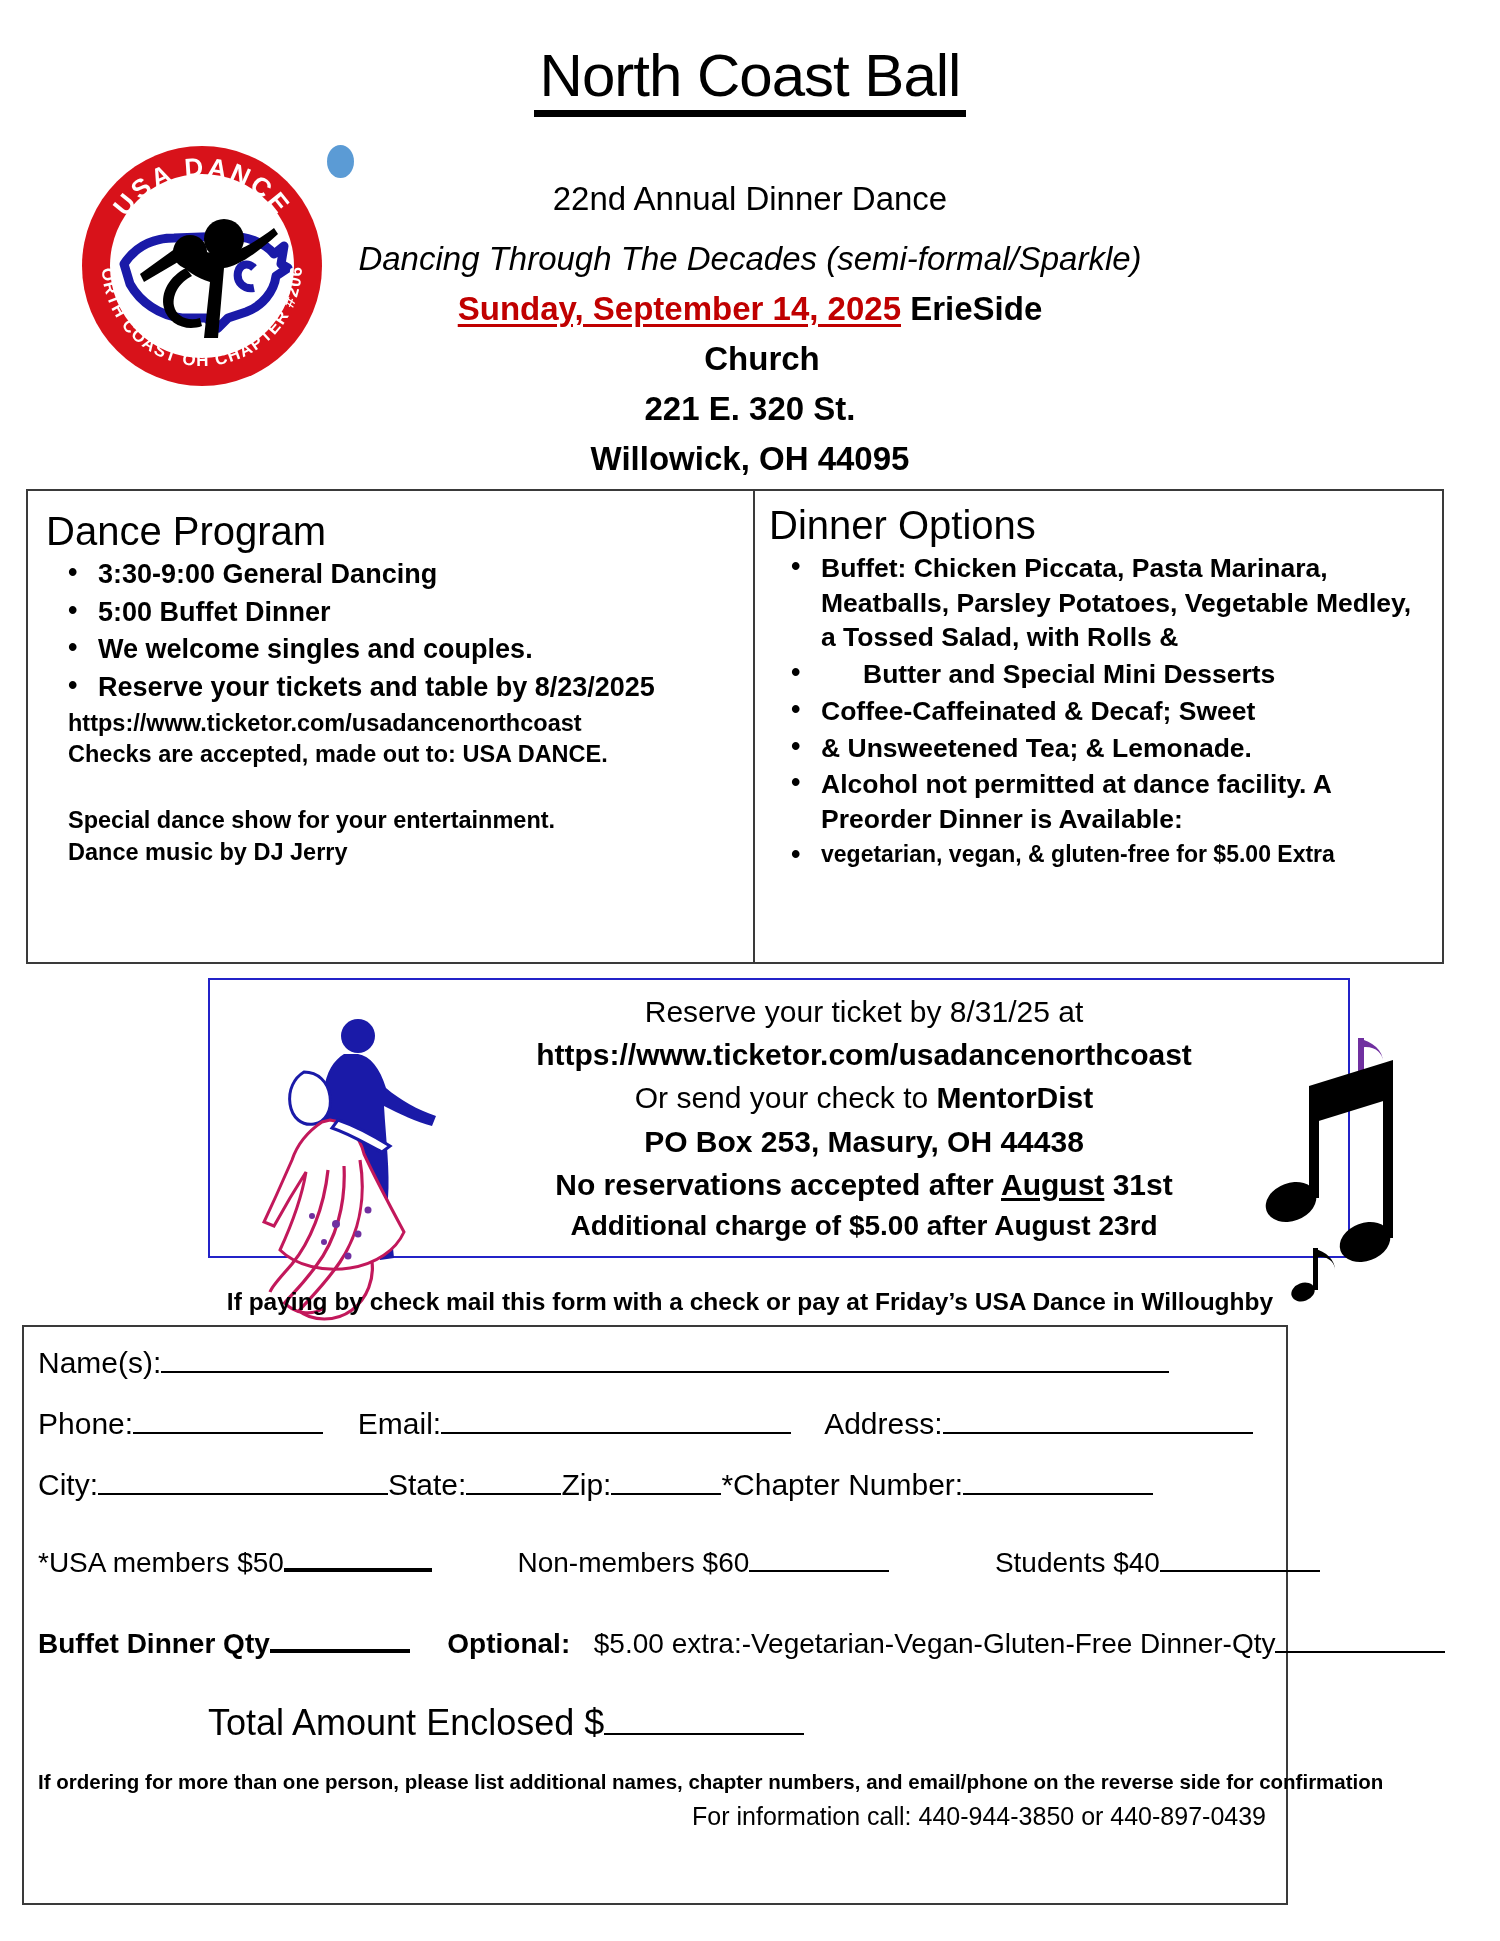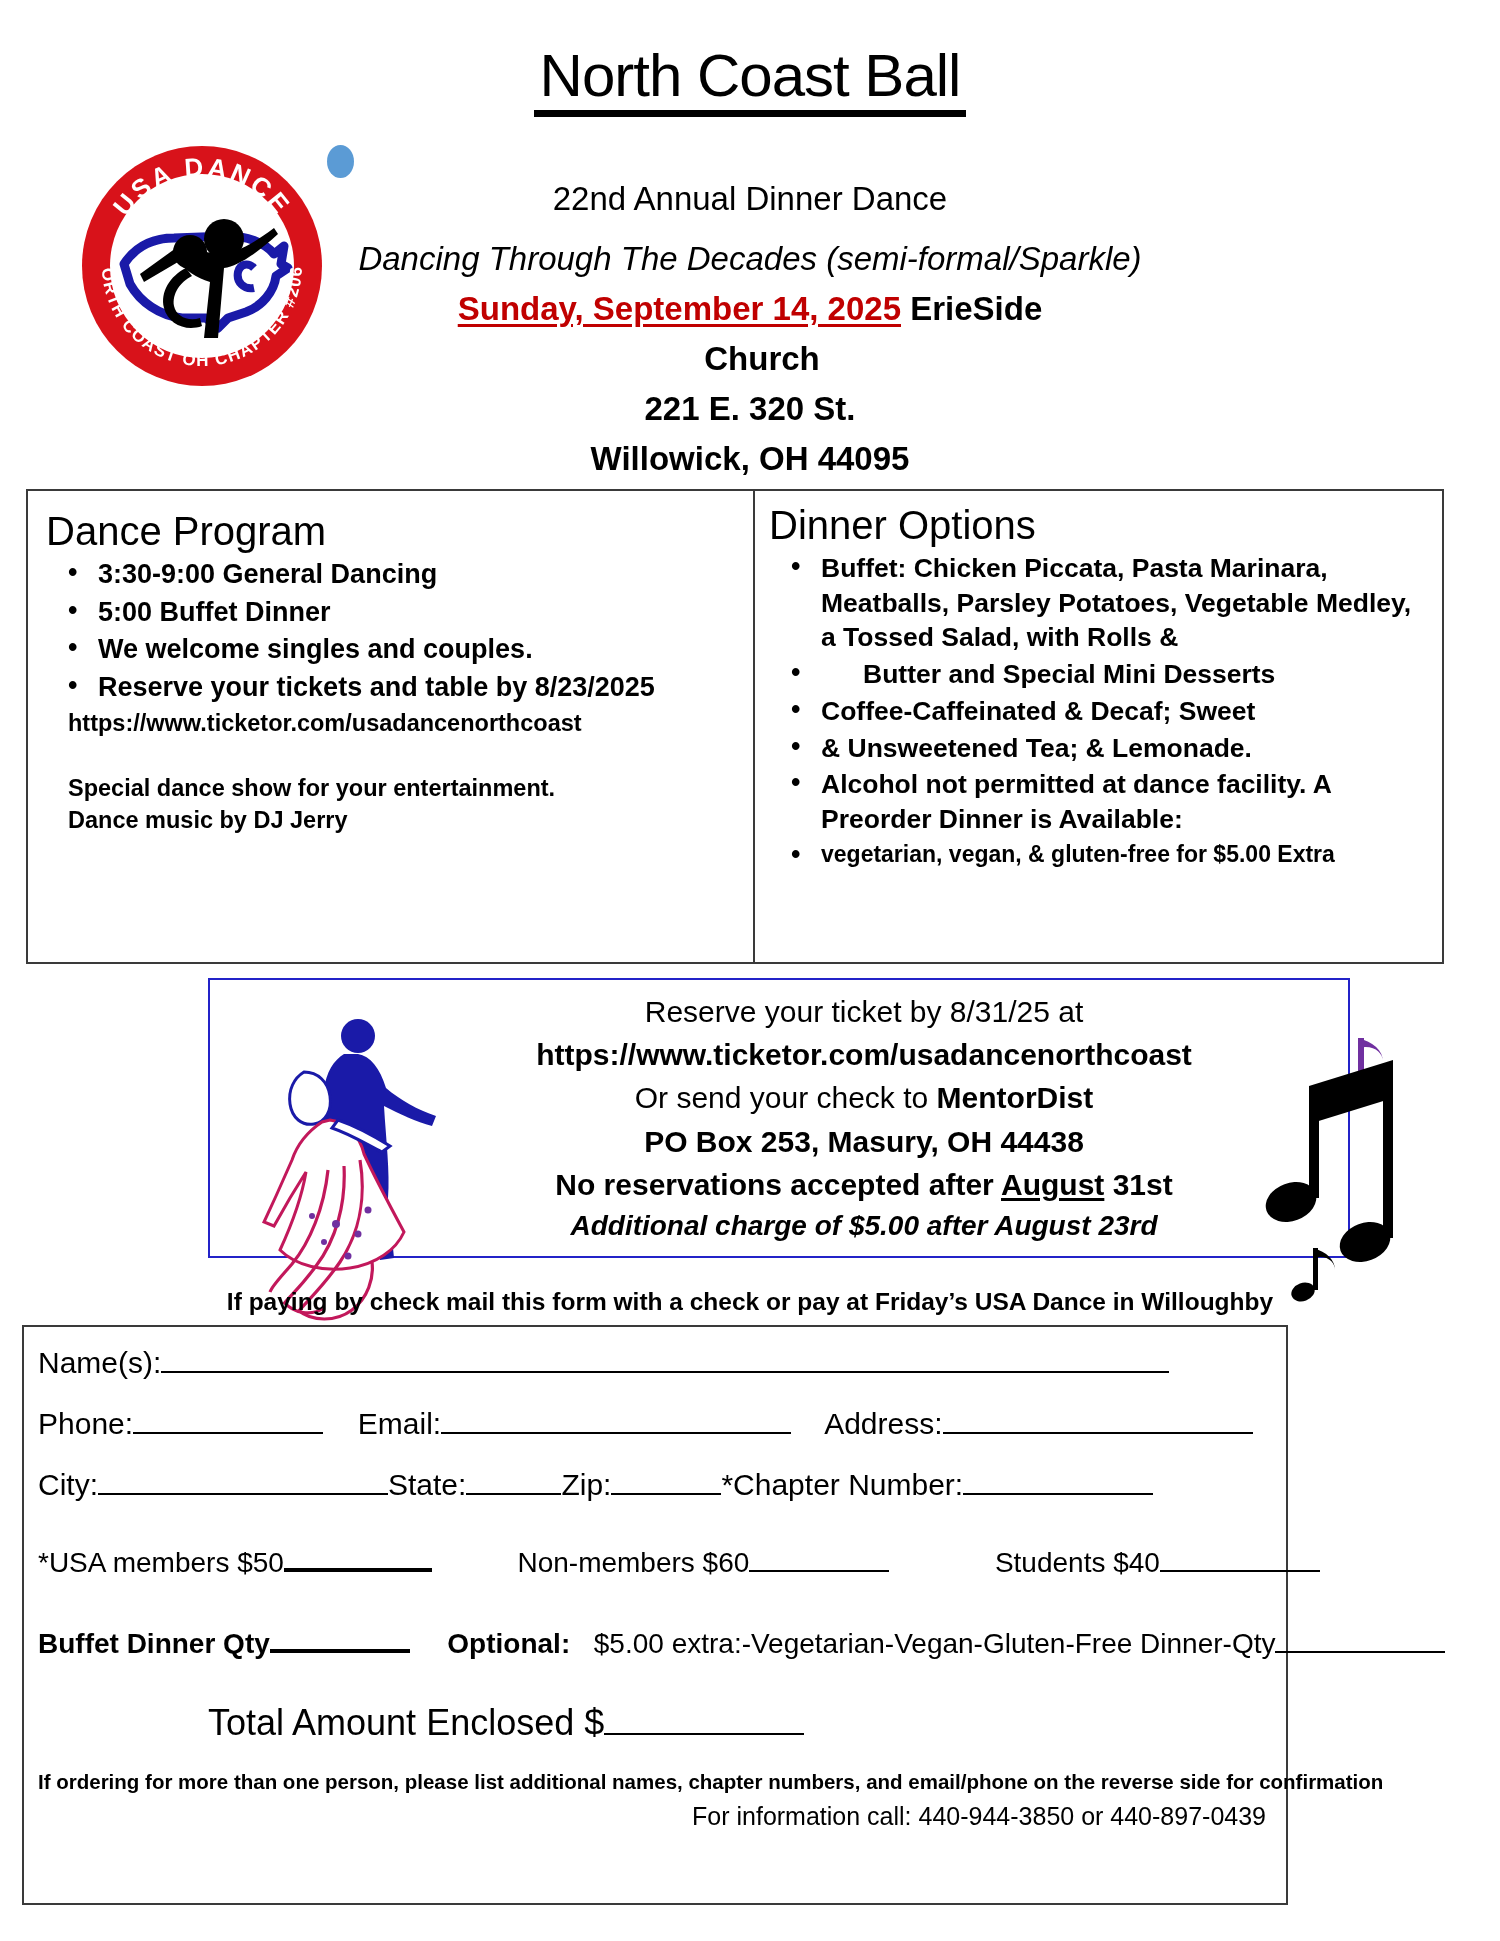--- a/index.html
+++ b/index.html
@@ -164,21 +164,21 @@
     left: 250px;
     right: 80px;
     top: 10px;
     text-align: center;
     font-size: 30px;
     line-height: 1.44;
     font-weight: bold;
   }
   .resline.normal { font-weight: normal; }
   .resline u { text-decoration: underline; text-underline-offset: 3px;}
-  .resline.italic { font-style: italic; font-size: 28px; }
+  .resline.italic { font-size: 28px; }
 
   
   .dancers {
     position: absolute;
     left: 240px;
     top: 1010px;
     width: 240px;
     height: 320px;
   }
   
@@ -304,20 +304,21 @@
 
     <div class="box-left">
       <div class="box-h">Dance Program</div>
       <ul class="blist">
         <li>3:30-9:00 General Dancing</li>
         <li>5:00 Buffet Dinner</li>
         <li>We welcome singles and couples.</li>
         <li>Reserve your tickets and table by 8/23/2025</li>
       </ul>
       <div class="plain-line">https://www.ticketor.com/usadancenorthcoast</div>
+      <div class="plain-line">Checks are accepted, made out to: USA DANCE.</div>
       <div class="gap"></div>
       <div class="plain-line">Special dance show for your entertainment.</div>
       <div class="plain-line">Dance music by DJ Jerry</div>
     </div>
 
     <div class="box-right">
       <div class="box-h">Dinner Options</div>
       <ul class="blist dinner">
         <li>Buffet: Chicken Piccata, Pasta Marinara, Meatballs, Parsley Potatoes, Vegetable Medley, a Tossed Salad, with Rolls &amp;</li>
         <li class="sub-o">Butter and  Special Mini Desserts</li>

